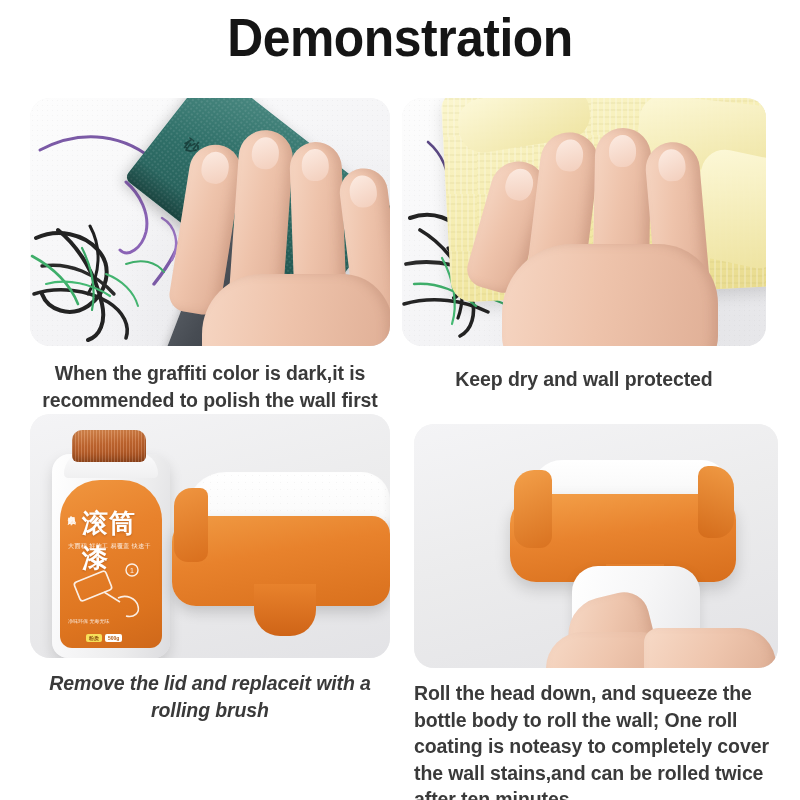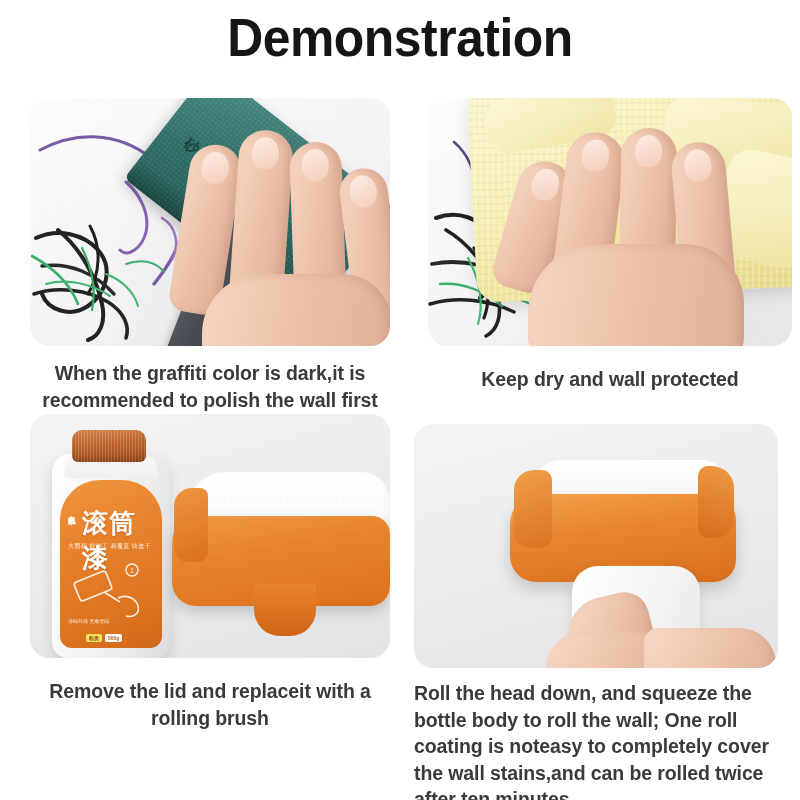--- a/index.html
+++ b/index.html
@@ -37,21 +37,21 @@
     position: absolute;
     top: 98px;
     left: 0;
     width: 800px;
     height: 702px;
   }
   .step {
     position: absolute;
   }
   .step-1 { left: 30px;  top: 0px;   width: 360px; }
-  .step-2 { left: 428px; top: 0px;   width: 364px; }
+  .step-2 { left: 402px; top: 0px;   width: 364px; }
   .step-3 { left: 30px;  top: 316px; width: 360px; }
   .step-4 { left: 414px; top: 326px; width: 364px; }
 
   .photo {
     position: relative;
     width: 100%;
     height: 248px;
     border-radius: 20px;
     overflow: hidden;
     background: #f2f2f3;
@@ -63,21 +63,21 @@
     font-size: 19.5px;
     font-weight: bold;
     line-height: 1.36;
     color: #3a3a3a;
     letter-spacing: -0.1px;
   }
   .caption.center { text-align: center; }
   .caption.left   { text-align: left; }
   .step-1 .caption { }
   .step-2 .caption { margin-top: 20px; }
-  .step-3 .caption { margin-top: 20px; }
+  .step-3 .caption { margin-top: 12px; font-style: italic; }
   .step-4 .caption { margin-top: 12px; }
 
   
   .wall-bg {
     position: absolute; inset: 0;
     background:
       radial-gradient(circle at 70% 80%, rgba(225,225,228,.85) 0%, rgba(255,255,255,0) 55%),
       linear-gradient(150deg, #fdfdfd 0%, #f4f4f6 55%, #e9e9ec 100%);
   }
   .wall-texture {

